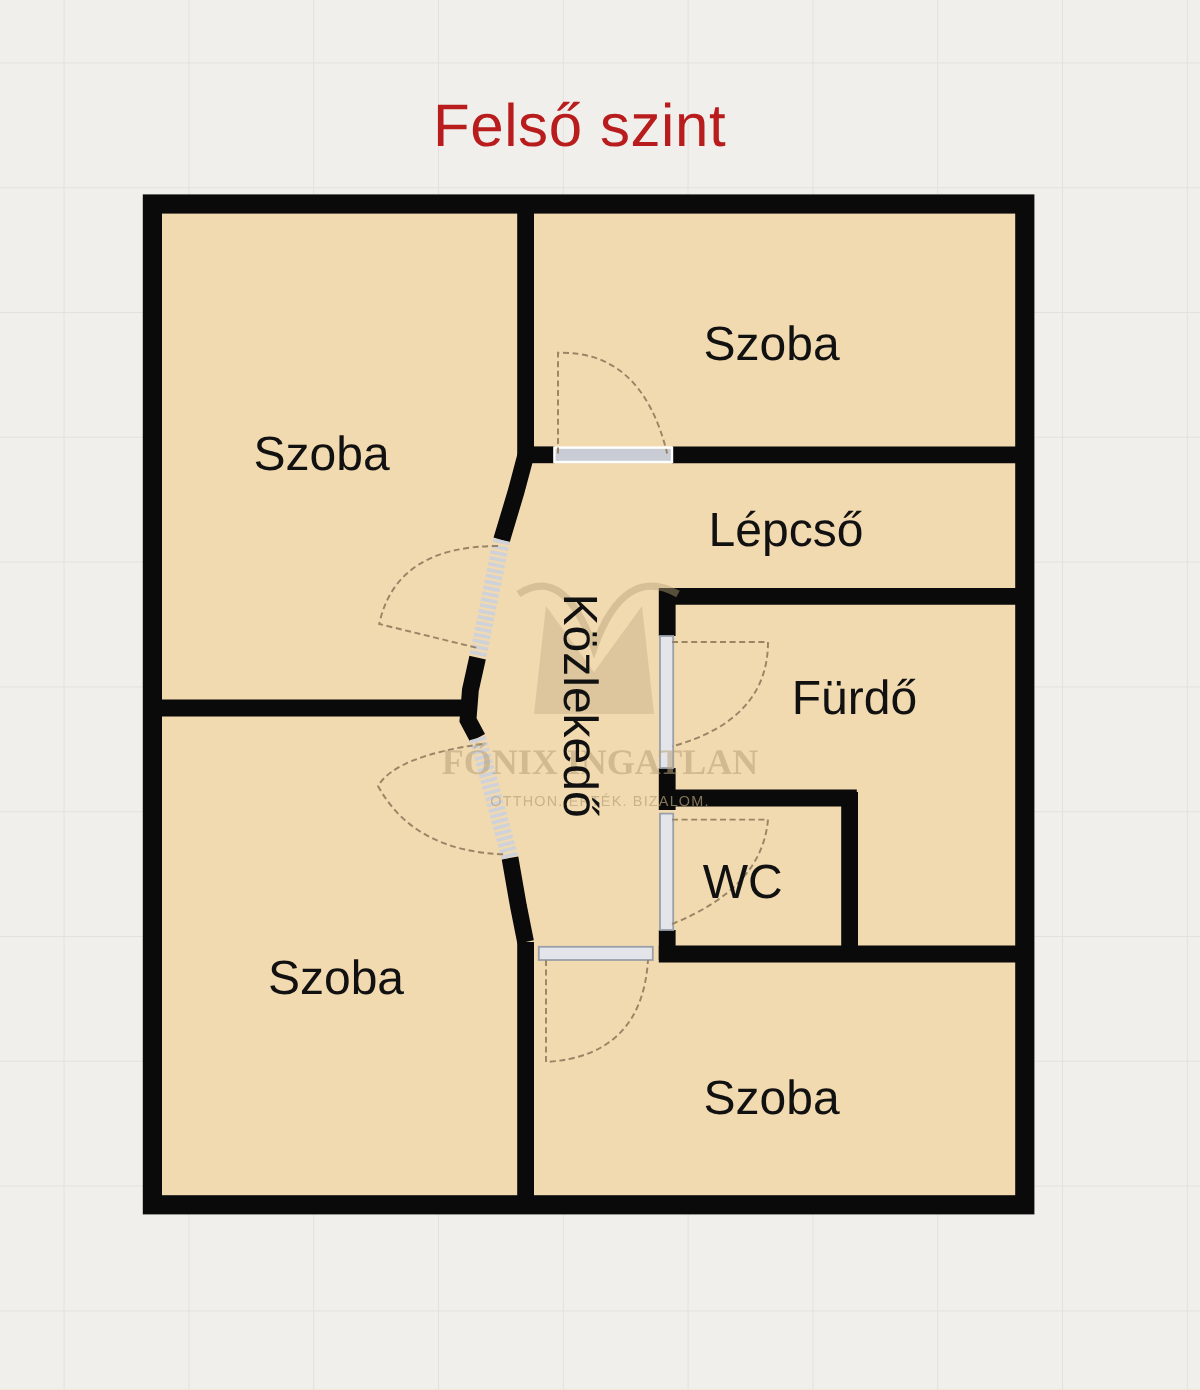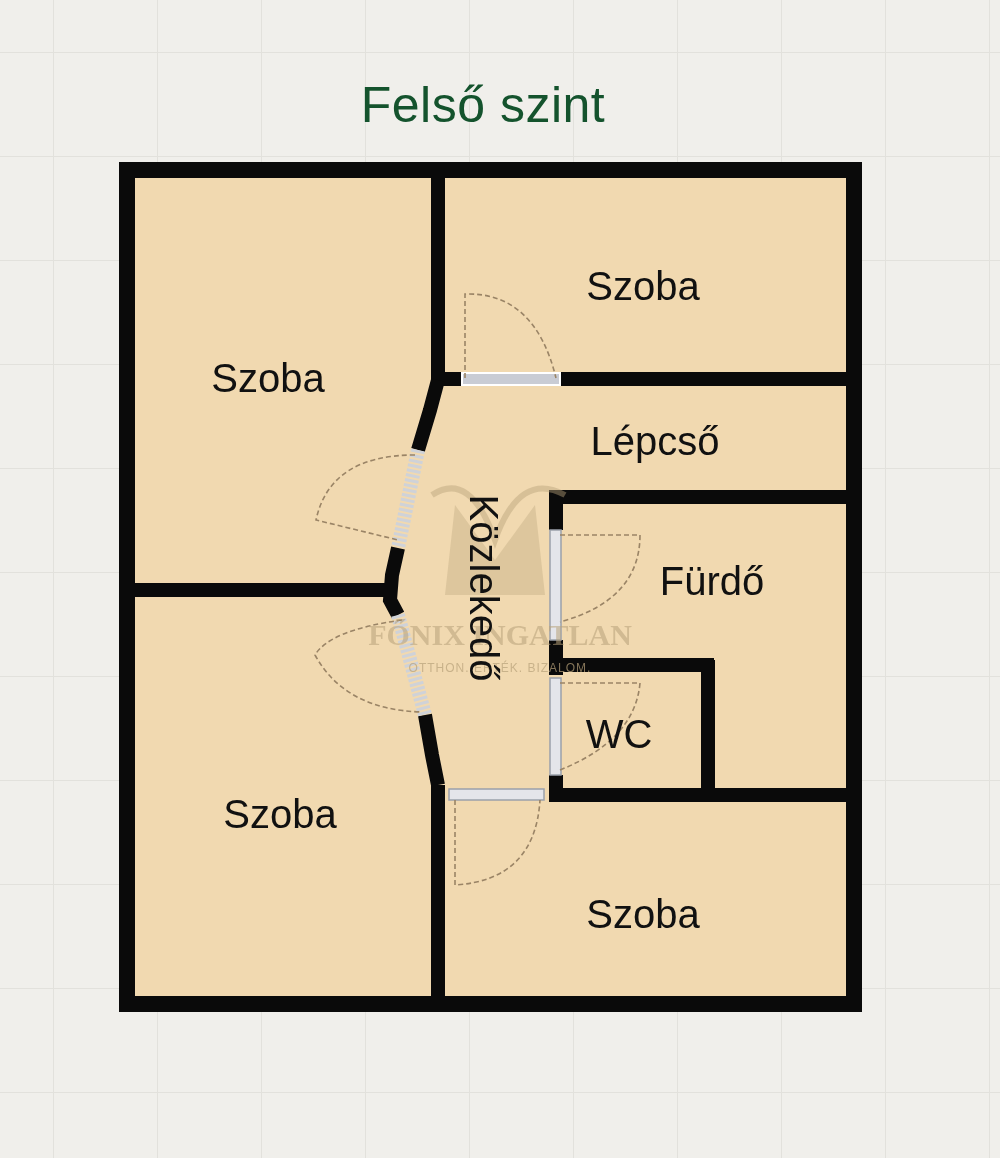--- a/index.html
+++ b/index.html
@@ -9,21 +9,21 @@
       background-image:
         linear-gradient(to right, #e2e1dc 1px, transparent 1px),
         linear-gradient(to bottom, #e2e1dc 1px, transparent 1px);
       background-size: 104px 104px;
       background-position: 53px 52px;
       font-family: "Liberation Sans", sans-serif;
       position: relative;
     }
     .title {
       position: absolute; left: 0; top: 76px; width: 966px;
-      text-align: center; font-size: 50px; color: #14532d;
+      text-align: center; font-size: 50px; color: #b91c1c;
       font-family: "Liberation Sans", sans-serif;
       letter-spacing: 0.5px;
     }
     svg.plan { position: absolute; left: 0; top: 0; }
     .room-label { font-family: "Liberation Sans", sans-serif; font-size: 40px; fill: #111; }
     .wm-text { font-family: "Liberation Serif", serif; font-weight: bold; font-size: 30px; fill: #b8a27a; opacity: 0.55; }
     .wm-sub  { font-family: "Liberation Sans", sans-serif; font-size: 12px; fill: #b8a27a; opacity: 0.7; letter-spacing: 1px; }
   </style>
 </head>
 <body>

